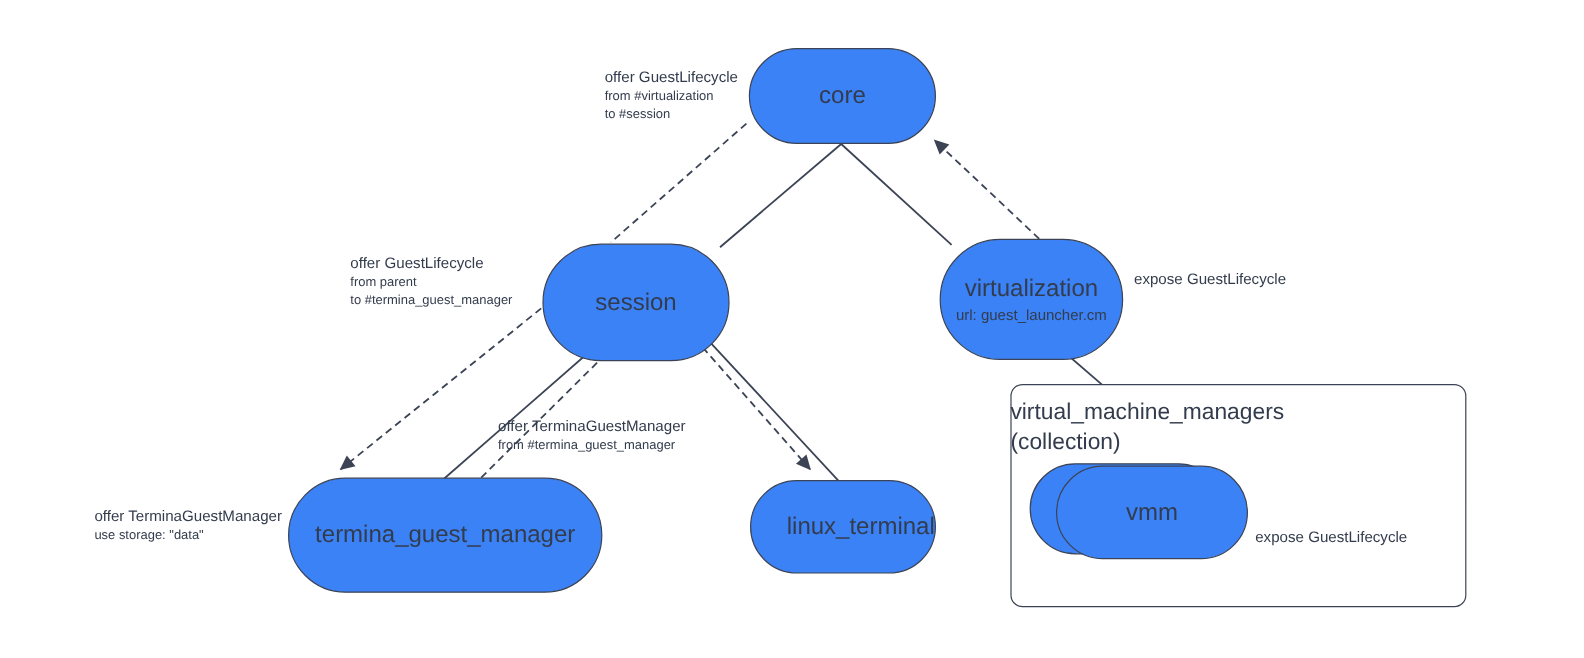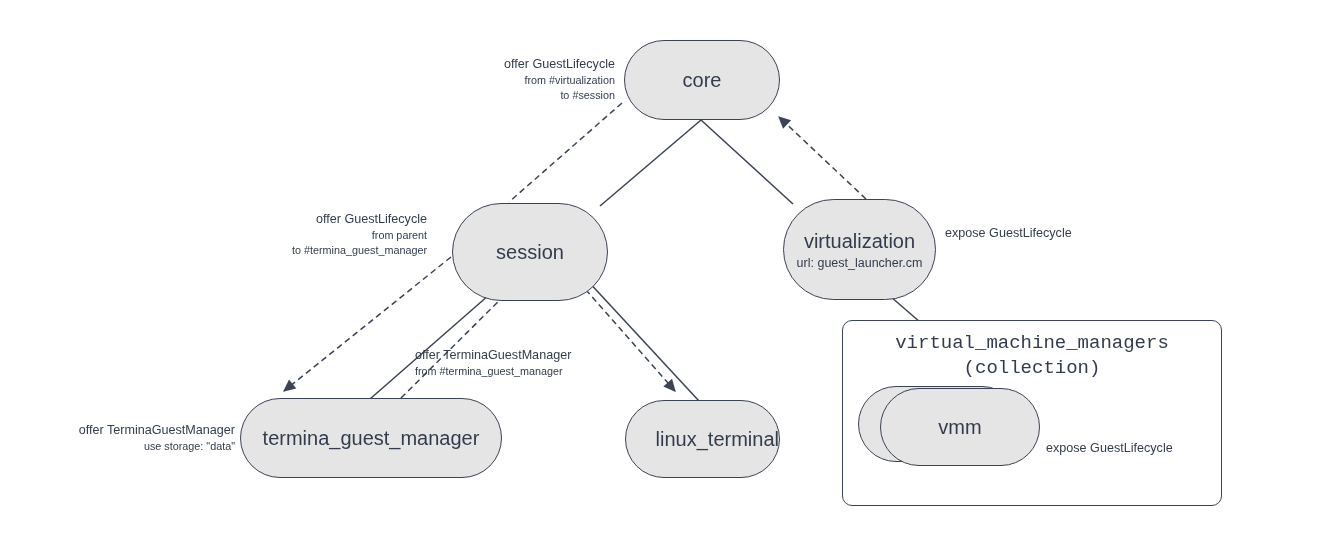--- a/index.html
+++ b/index.html
@@ -4,40 +4,40 @@
 <style>
   html, body { margin:0; padding:0; background:#ffffff; }
   .canvas {
     position:relative; width:1320px; height:548px; background:#ffffff;
     font-family:"Liberation Sans", sans-serif; color:#333c4d; overflow:hidden;
   }
   .edges { position:absolute; left:0; top:0; width:1320px; height:548px; }
   .edge-solid { stroke:#3b4354; stroke-width:1.5; fill:none; }
   .edge-dashed { stroke:#3b4354; stroke-width:1.5; fill:none; stroke-dasharray:6,4; }
   .node {
-    position:absolute; box-sizing:border-box; background:#e5e5e5;
+    position:absolute; box-sizing:border-box; background:#3b82f6;
     border:1.6px solid #3b4354; display:flex; flex-direction:column;
     align-items:center; justify-content:center; text-align:center;
   }
   .stadium { border-radius:999px; }
   .node-title { font-size:20px; line-height:24px; white-space:nowrap; }
   .node-sub { font-size:12.5px; line-height:16px; margin-top:2px; white-space:nowrap; }
   .collection-box { position:absolute; box-sizing:border-box; background:#ffffff;
     border:1.6px solid #3b4354; border-radius:10px; }
-  .collection-title { position:absolute; text-align:center; font-size:19px; line-height:25px;font-family:Liberation Mono, monospace; }
+  .collection-title { position:absolute; text-align:left; font-size:19px; line-height:25px; }
   .annotation { position:absolute; font-size:10.8px; line-height:15px; white-space:nowrap; }
   .annotation .first { font-size:12.6px; line-height:17px; }
-  .align-right { text-align:right; }
+  .align-right { }
   .align-center { text-align:left; }
 
   
   #node-core            { left:624px; top:40px;  width:156px; height:80px; }
   #node-session         { left:452px; top:203px; width:156px; height:98px; }
   #node-virtualization  { left:783px; top:199px; width:153px; height:101px; }
-  #node-termina         { left:240px; top:398px; width:262px; height:80px; }
+  #node-termina         { left:240px; top:398px; width:262px; height:96px; }
   #node-linux           { left:625px; top:400px; width:155px; height:78px;align-items:flex-end; }
   #collection-box       { left:842px; top:320px; width:380px; height:186px; }
   #collection-title     { left:842px; top:331px; width:380px; }
   #node-vmm-back        { left:858px; top:386px; width:162px; height:76px; }
   #node-vmm             { left:880px; top:388px; width:160px; height:78px; }
 
   
   #ann-core-offer     { right:705px;  top:56px; }
   #ann-session-offer  { right:893px;  top:211px; }
   #ann-virt-expose    { left:945px;   top:225px; }

